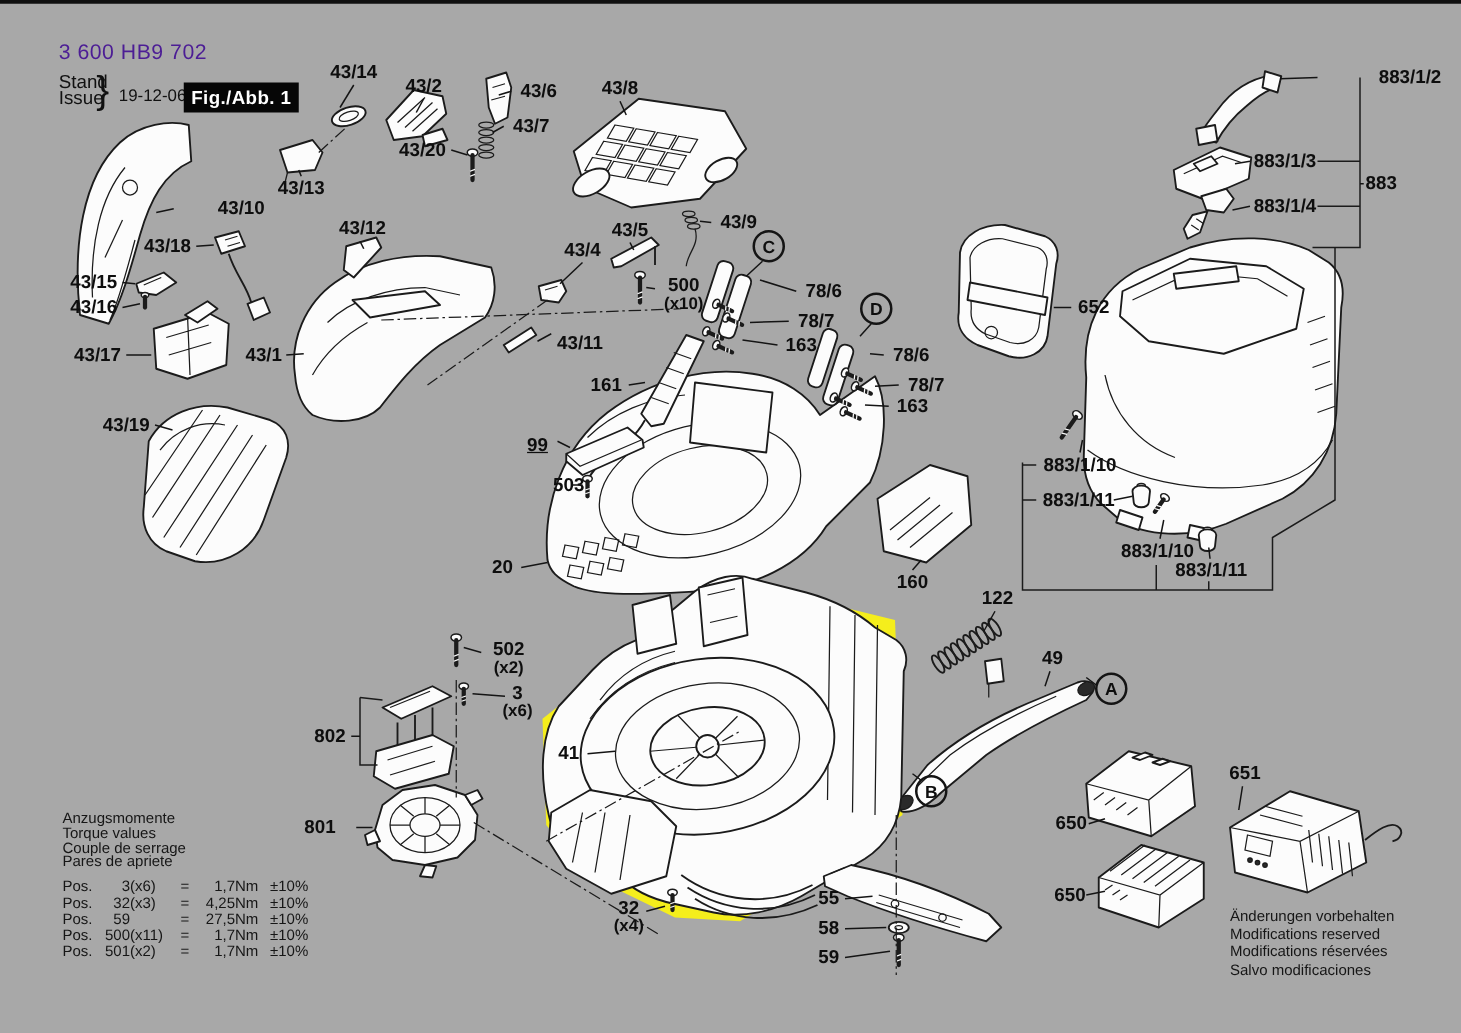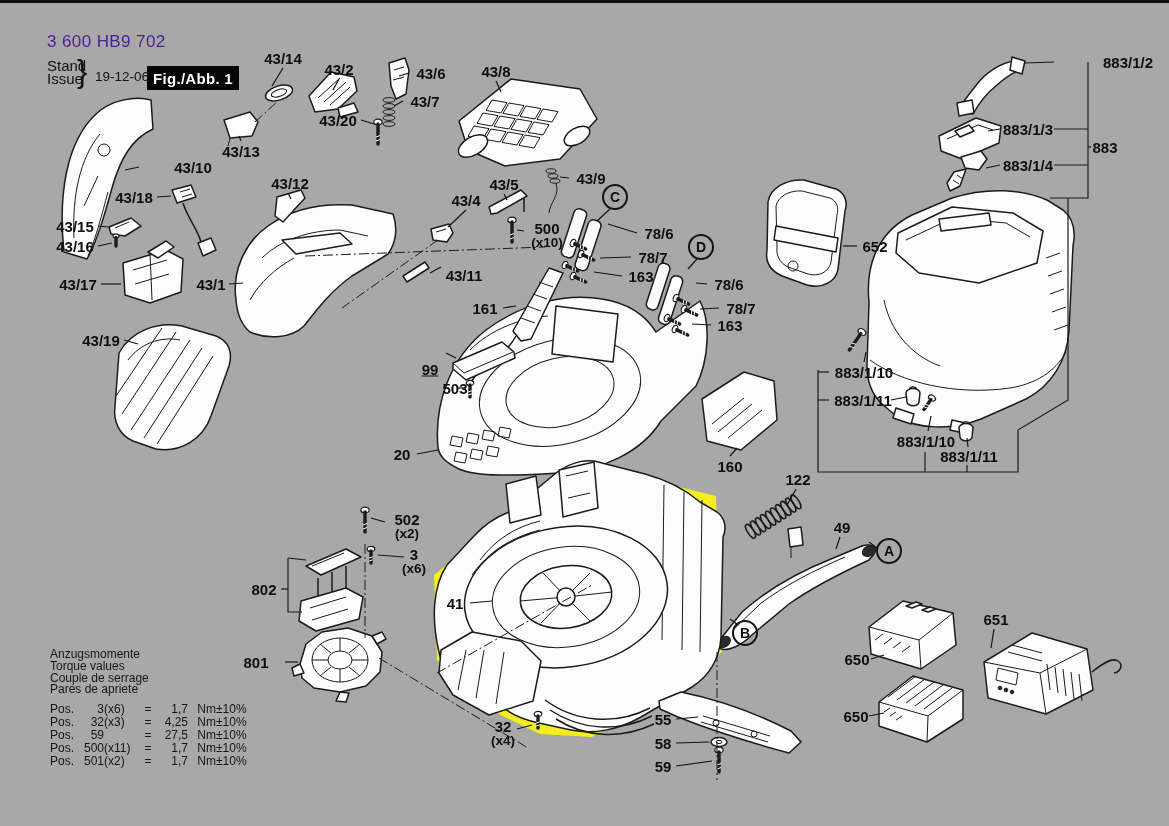--- a/index.html
+++ b/index.html
@@ -35,21 +35,21 @@
   
   .torque{position:absolute;left:50px;top:649px;color:#161616;}
   .tq-title{font-size:12px;line-height:11.8px;}
   .tq-rows{margin-top:7px;}
   .trow{font-size:12px;line-height:12.9px;display:flex;}
   .tq-pos{width:28px;}
   .tq-num{width:26px;text-align:right;}
   .tq-mult{width:36px;text-align:left;}
   .tq-eq{width:16px;text-align:center;}
   .tq-val{width:32px;text-align:right;}
-  .tq-unit{width:28px;text-align:right;}
+  .tq-unit{width:28px;text-align:left;}
   .tq-tol{width:44px;}
   
   .notes{position:absolute;left:984px;top:726px;font-size:12px;line-height:14.2px;color:#161616;}
   .topbar{position:absolute;left:0;top:0;width:1169px;height:3px;background:#101010;}
 </style>
 </head>
 <body>
 
 <div id="stage" style="background: rgb(168, 168, 168);">
 
@@ -553,20 +553,26 @@
           <span class="tq-num">501</span>
           <span class="tq-mult">(x2)</span>
           <span class="tq-eq">=</span>
           <span class="tq-val">1,7</span>
           <span class="tq-unit">Nm</span>
           <span class="tq-tol">±10%</span>
         </div>
   </div>
 </div>
 
+<div class="notes">
+  <div>Änderungen vorbehalten</div>
+  <div>Modifications reserved</div>
+  <div>Modifications réservées</div>
+  <div>Salvo modificaciones</div>
+</div>
 
 <div id="label-layer">
       <div class="callout" style="left: 283px; top: 58px; transform: translate(-50%, -50%);">
         <div>43/14</div>
       </div>
       <div class="callout" style="left: 339px; top: 69px; transform: translate(-50%, -50%);">
         <div>43/2</div>
       </div>
       <div class="callout" style="left: 431px; top: 73px; transform: translate(-50%, -50%);">
         <div>43/6</div>
@@ -619,21 +625,21 @@
       <div class="callout" style="left: 547px; top: 231px; transform: translate(-50%, -10px);">
         <div>500</div>
         <div class="qty">(x10)</div>
       </div>
       <div class="callout" style="left: 464px; top: 260px; transform: translate(-50%, -50%); margin-top: 15px;">
         <div>43/11</div>
       </div>
       <div class="callout" style="left: 485px; top: 308px; transform: translate(-50%, -50%);">
         <div>161</div>
       </div>
-      <div class="callout" style="left: 430px; top: 369px; transform: translate(-50%, -50%); text-decoration: underline;">
+      <div class="callout" style="left: 430px; top: 356px; transform: translate(-50%, -50%); text-decoration: underline;">
         <div>99</div>
       </div>
       <div class="callout" style="left: 439px; top: 388px; transform: translate(-50%, -50%); margin-left: 16px;">
         <div>503</div>
       </div>
       <div class="callout" style="left: 402px; top: 454px; transform: translate(-50%, -50%);">
         <div>20</div>
       </div>
       <div class="callout" style="left: 730px; top: 466px; transform: translate(-50%, -50%);">
         <div>160</div>

